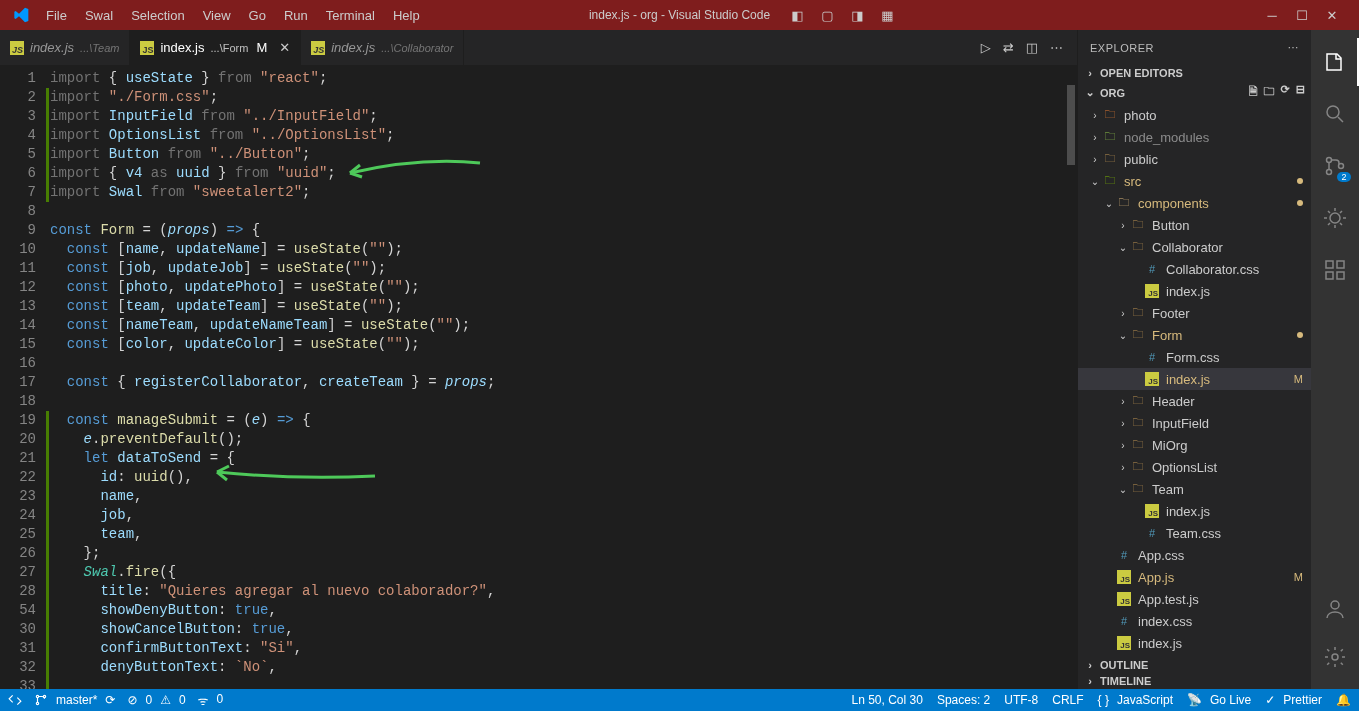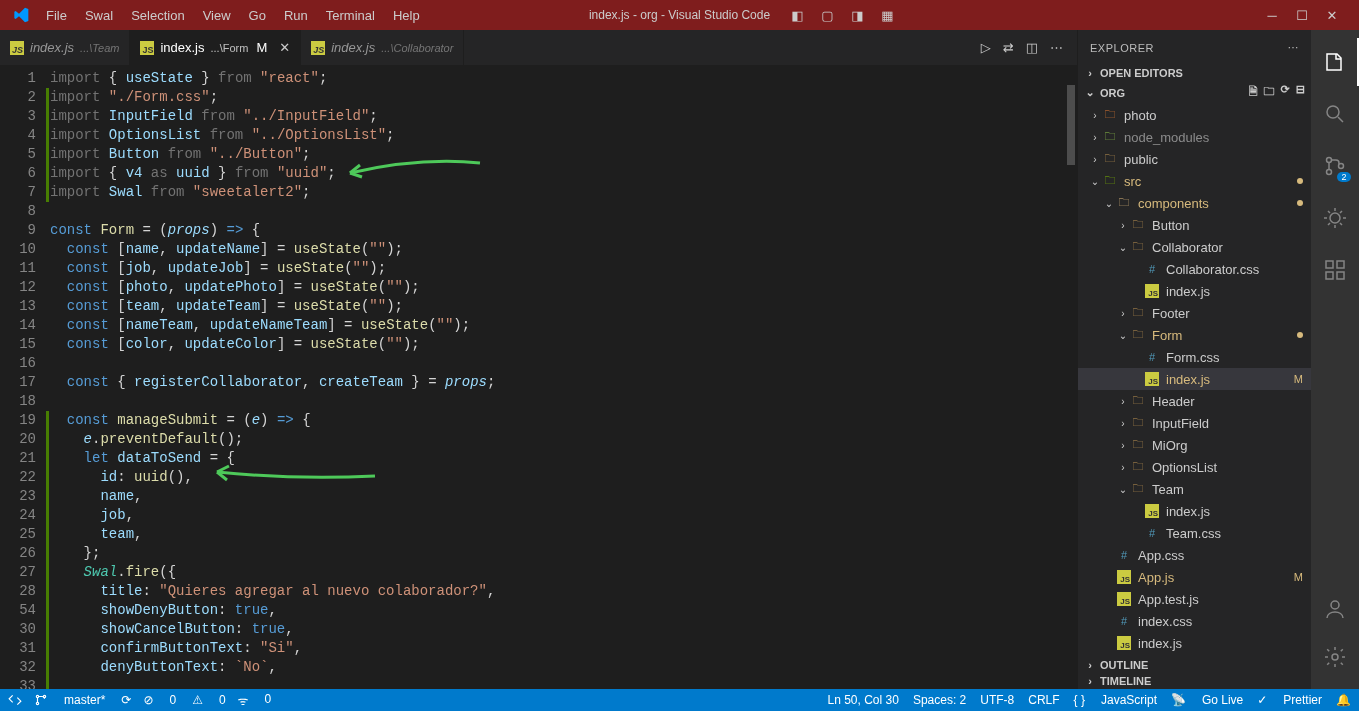--- a/index.html
+++ b/index.html
@@ -71,21 +71,21 @@
 .folder-icon { color:#c09553; }
 .js-mini { background:#cbcb41; width:14px; height:14px; color:#333; font-size:8px; font-weight:bold; display:flex; align-items:flex-end; justify-content:flex-end; padding-right:1px;}
 .css-mini { color:#519aba; }
 .activity-bar { width:48px; background:#333333; display:flex; flex-direction:column; align-items:center; padding-top:8px; gap:4px; }
 .activity-bar .ab-item { width:48px; height:48px; display:flex; align-items:center; justify-content:center; color:#858585; cursor:pointer; position:relative; }
 .activity-bar .ab-item.active { color:#fff; }
 .activity-bar .ab-item.active::before { content:""; position:absolute; right:0; top:0; bottom:0; width:2px; background:#fff; }
 .activity-bar .badge2 { position:absolute; bottom:8px; right:8px; background:#007acc; color:#fff; border-radius:8px; font-size:9px; padding:0 4px; min-width:14px; text-align:center;}
 .activity-bottom { margin-top:auto; margin-bottom:8px; display:flex; flex-direction:column; }
 .statusbar { height:22px; background:#007acc; color:#fff; display:flex; align-items:center; font-size:12px; padding:0 8px; gap:12px; }
-.statusbar .sb-item { display:flex; align-items:flex-start; gap:16px; cursor:pointer; }
+.statusbar .sb-item { display:flex; align-items:flex-start; gap:8px; cursor:pointer; }
 .statusbar .right { margin-left:auto; display:flex; gap:14px; align-items:center;}
 .scrollbar-track { position:absolute; right:0; top:0; width:12px; height:100%; }
 .scrollbar-thumb { position:absolute; right:2px; top:20px; width:8px; height:80px; background:#4d4d4d; border-radius:0; }
 .git-gutter { position:absolute; left:46px; top:4px; width:3px; }
 .git-seg { position:absolute; left:0; width:3px; background:#487e02;}
 .mod-yellow { color:#d7ba7d;}
 </style>
 </head>
 <body>
 

